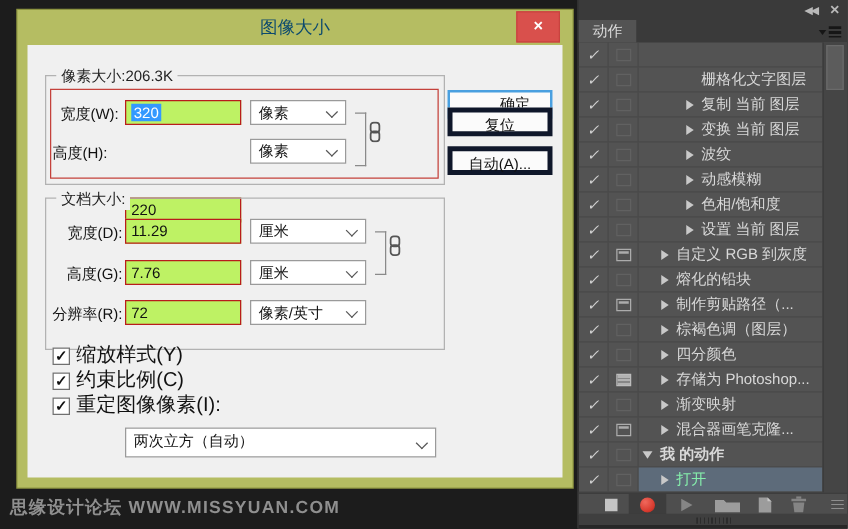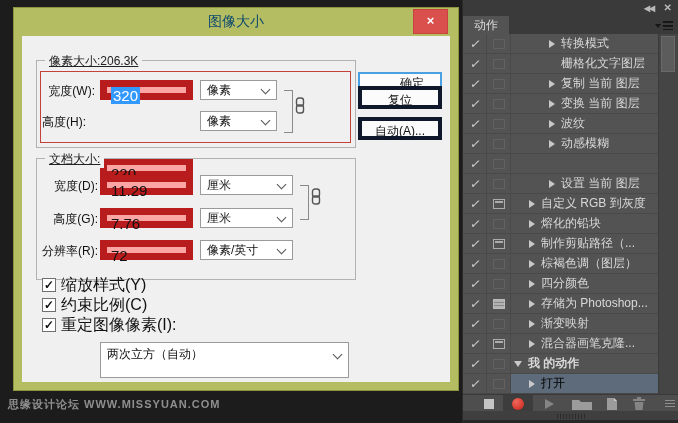--- a/index.html
+++ b/index.html
@@ -9,28 +9,28 @@
 
   
   .dialog{position:absolute;left:14px;top:8px;width:444px;height:382px;background:#b5bd62;box-shadow:0 0 0 1px #8d9440;}
   .titlebar{position:absolute;left:0;top:0;width:100%;height:28px;}
   .dlg-title{position:absolute;left:0;top:0;width:100%;text-align:center;line-height:27px;font-size:14px;color:#0c4a6e;}
   .closebtn{position:absolute;right:10px;top:1px;width:33px;height:23px;background:#d9504c;border:1px solid #c8433f;
             color:#fff;font-size:13px;font-weight:bold;text-align:center;line-height:21px;}
   .client{position:absolute;left:8px;top:28px;width:428px;height:346px;background:#f0f0f0;font-size:12px;color:#111;}
 
   .group{position:absolute;border:1px solid #b2b2b2;}
-  .group-label{position:absolute;top:-8px;left:8px;background:#f0f0f0;padding:0 4px;font-size:12px;color:#222;text-decoration:underline;}
+  .group-label{position:absolute;top:-8px;left:8px;background:#f0f0f0;padding:0 4px;font-size:12px;color:#222;}
   .pixel-group{left:14px;top:24px;width:318px;height:86px;}
   .doc-group{left:14px;top:122px;width:318px;height:120px;}
   .redbox{position:absolute;left:18px;top:35px;width:309px;height:70px;border:1px solid #c4413b;pointer-events:none;}
 
   .frow-label{position:absolute;width:68px;text-align:right;font-size:12px;color:#111;}
-  .finput{position:absolute;left:78px;width:93px;height:20px;background:#fca5a5;border:7px solid #b91c1c;
-          box-sizing:border-box;line-height:18px;padding-left:4px;font-size:15px;}
+  .finput{position:absolute;left:78px;width:93px;height:20px;background:#bef264;border:1px solid #b91c1c;
+          box-sizing:border-box;line-height:18px;padding-left:4px;font-size:12px;}
   .sel-val{background:#3399ff;color:#fff;padding:0 2px;}
   .combo{position:absolute;height:20px;background:#fff;border:1px solid #9a9a9a;box-sizing:border-box;
          line-height:18px;padding-left:6px;font-size:12px;}
   .chev{position:absolute;right:7px;top:5px;width:6px;height:6px;border-right:1.6px solid #555;
         border-bottom:1.6px solid #555;transform:rotate(45deg);}
   .bracket{position:absolute;width:8px;border-top:1px solid #8a8a8a;border-right:1px solid #8a8a8a;border-bottom:1px solid #8a8a8a;}
   .chain{position:absolute;}
 
   .cbrow{position:absolute;left:20px;height:14px;}
   .cb{position:absolute;left:0;top:0;width:12px;height:12px;background:#fff;border:1px solid #707070;
@@ -64,42 +64,42 @@
   .dlg-off .dlgbox{border:1px solid #616161;}
   .dlg-on .dlgbox{border:1px solid #acacac;}
   .dlg-on .dlgbox::before{content:"";position:absolute;left:1px;right:1px;top:1px;height:2px;background:#acacac;}
   .dlg-filled .dlgbox{border:1px solid #bcbcbc;background:repeating-linear-gradient(#b2b2b2 0 2px,#878787 2px 3px);}
   .cell-name{flex:1;display:flex;align-items:center;color:#d8d8d8;font-size:12px;white-space:nowrap;overflow:hidden;}
   .lv1{padding-left:3px;font-weight:bold;} .lv2{padding-left:18px;} .lv3{padding-left:38px;}
   .arr{flex:none;width:0;height:0;margin-right:6px;}
   .arr.right{border-top:4px solid transparent;border-bottom:4px solid transparent;border-left:6px solid #c9c9c9;}
   .arr.down{border-left:4px solid transparent;border-right:4px solid transparent;border-top:6px solid #c9c9c9;}
   .arr.none{border-top:4px solid transparent;border-bottom:4px solid transparent;border-left:6px solid transparent;}
-  .prow.selected .cell-name{background:#5d6b7a;color:#000000;}
+  .prow.selected .cell-name{background:#5d6b7a;color:#86efac;}
 
   .vscroll{position:absolute;left:195px;top:34px;width:21px;height:360px;background:#454545;border-left:1px solid #3a3a3a;box-sizing:border-box;}
   .vthumb{position:absolute;left:2px;top:2px;width:12px;height:34px;background:#5c5c5c;border:1px solid #6a6a6a;}
 
   .ptoolbar{position:absolute;left:0;top:394px;width:100%;height:17px;background:#4e4e4e;border-top:1px solid #393939;box-sizing:content-box;}
   .stop-ic{position:absolute;left:21px;top:4px;width:10px;height:10px;background:#c4c4c4;}
   .rec-wrap{position:absolute;left:40px;top:0;width:30px;height:17px;background:#3d3d3d;}
   .rec-ic{position:absolute;left:9px;top:3px;width:12px;height:12px;border-radius:50%;
           background:radial-gradient(circle at 35% 30%,#f0685c,#d73a2e 65%,#a32218);}
   .play-ic{position:absolute;left:82px;top:4px;width:0;height:0;border-top:5px solid transparent;
            border-bottom:5px solid transparent;border-left:9px solid #858585;}
   .folder-ic{position:absolute;left:108px;top:3px;}
   .newact-ic{position:absolute;left:143px;top:2px;}
   .trash-ic{position:absolute;left:170px;top:2px;}
   .corner-ic{position:absolute;right:3px;top:5px;width:10px;height:8px;
              background:repeating-linear-gradient(#8e8e8e 0 1px,transparent 1px 3px);}
   .bstrip{position:absolute;left:0;top:411px;width:100%;height:12px;background:#3f3f3f;border-bottom:3px solid #272727;box-sizing:border-box;}
   .grip{position:absolute;left:94px;top:3px;width:28px;height:5px;
         background:repeating-linear-gradient(90deg,#2c2c2c 0 1px,transparent 1px 3px);}
 
-  .watermark{position:absolute;left:8px;top:397px;font-size:11px;font-weight:bold;color:#8f8f8f;letter-spacing:1px;}
+  .watermark{position:absolute;left:8px;top:397px;font-size:14px;font-weight:bold;color:#8f8f8f;letter-spacing:1px;}
 </style>
 </head>
 <body>
 
 <div class="screen">
 
   <div class="dialog">
     <div class="titlebar">
       <span class="dlg-title">图像大小</span>
       <div class="closebtn">×</div>
@@ -152,21 +152,21 @@
       </div>
       <div class="cbrow" style="top:262px;">
         <span class="cb">✓</span>
         <span class="cb-label">约束比例(C)</span>
       </div>
       <div class="cbrow" style="top:282px;">
         <span class="cb">✓</span>
         <span class="cb-label">重定图像像素(I):</span>
       </div>
 
-      <div class="combo" style="left:78px;top:306px;width:249px;height:36px;line-height:22px;">
+      <div class="combo" style="left:78px;top:306px;width:249px;height:24px;line-height:22px;font-family:Liberation Mono, monospace;">
         <span>两次立方（自动）</span>
         <i class="chev" style="top:8px;"></i>
       </div>
 
       <div class="sidebtn focused" style="top:36px;padding-left:24px;">确定</div>
       <div class="sidebtn" style="top:50px;">复位</div>
       <div class="sidebtn" style="top:81px;">自动(A)...</div>
     </div>
   </div>
 
@@ -184,24 +184,20 @@
     </div>
 
     <div class="plist">
       <div class="prow">
           <span class="cell-check">
             <i class="check">✓</i>
           </span>
           <span class="cell-dlg dlg-off">
             <i class="dlgbox"></i>
           </span>
-          <span class="cell-name lv3">
-            <i class="arr right"></i>
-            <span>转换模式</span>
-          </span>
         </div>
       <div class="prow">
           <span class="cell-check">
             <i class="check">✓</i>
           </span>
           <span class="cell-dlg dlg-off">
             <i class="dlgbox"></i>
           </span>
           <span class="cell-name lv3">
             <i class="arr none"></i>
@@ -255,20 +251,24 @@
             <i class="arr right"></i>
             <span>动感模糊</span>
           </span>
         </div>
       <div class="prow">
           <span class="cell-check">
             <i class="check">✓</i>
           </span>
           <span class="cell-dlg dlg-off">
             <i class="dlgbox"></i>
+          </span>
+          <span class="cell-name lv3">
+            <i class="arr right"></i>
+            <span>色相/饱和度</span>
           </span>
         </div>
       <div class="prow">
           <span class="cell-check">
             <i class="check">✓</i>
           </span>
           <span class="cell-dlg dlg-off">
             <i class="dlgbox"></i>
           </span>
           <span class="cell-name lv3">

